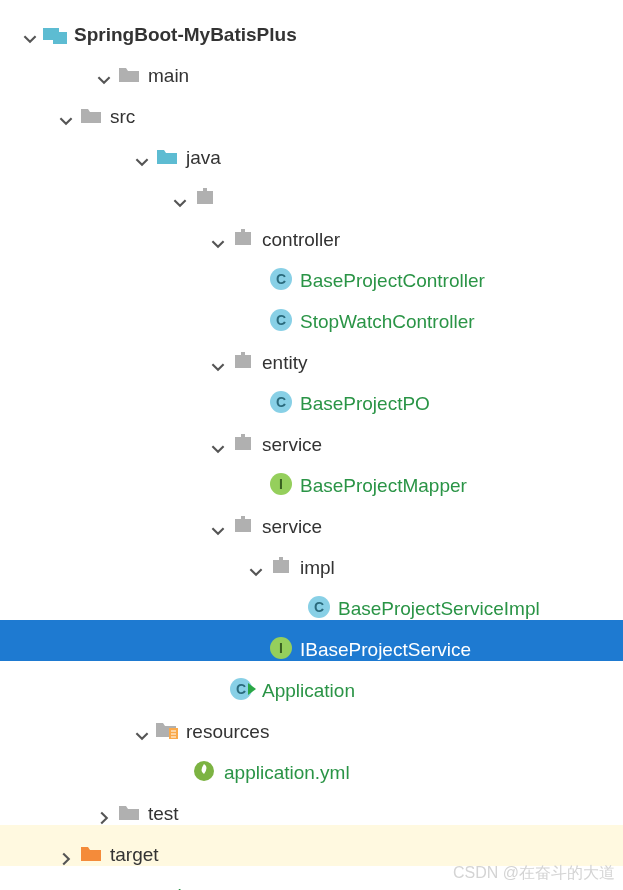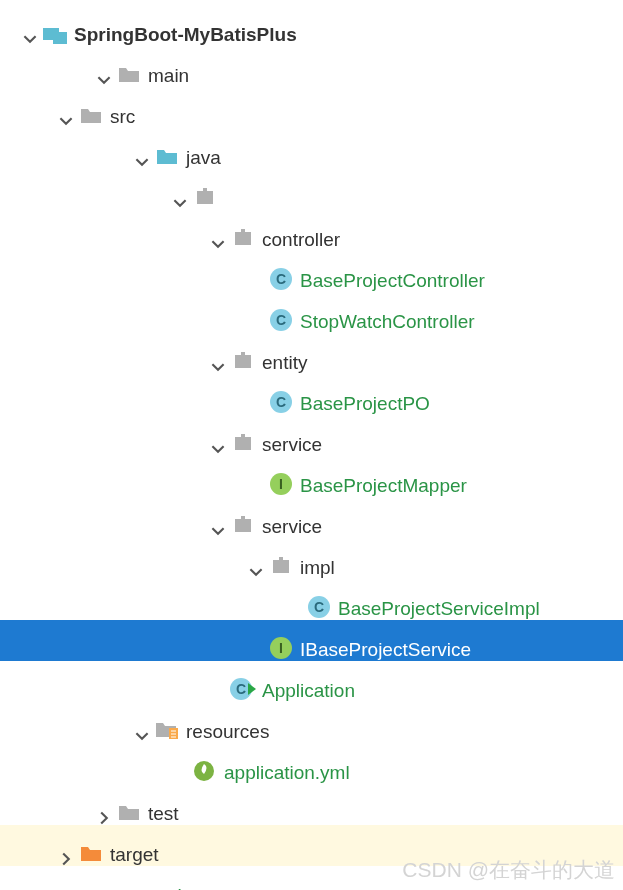--- a/index.html
+++ b/index.html
@@ -42,21 +42,21 @@
       flex-shrink: 0;
     }
     .label { color: #333; }
     .label.bold { font-weight: 700; }
     .label.green { color: #2a9446; }
     .watermark {
       position: absolute;
       right: 8px;
       bottom: 6px;
       color: #d4d4d4;
-      font-size: 21px;
+      font-size: 16px;
       pointer-events: none;
     }
     
     .ind { display: inline-block; flex-shrink: 0; }
   </style>
 </head>
 <body>
 
 <div class="tree">
 

